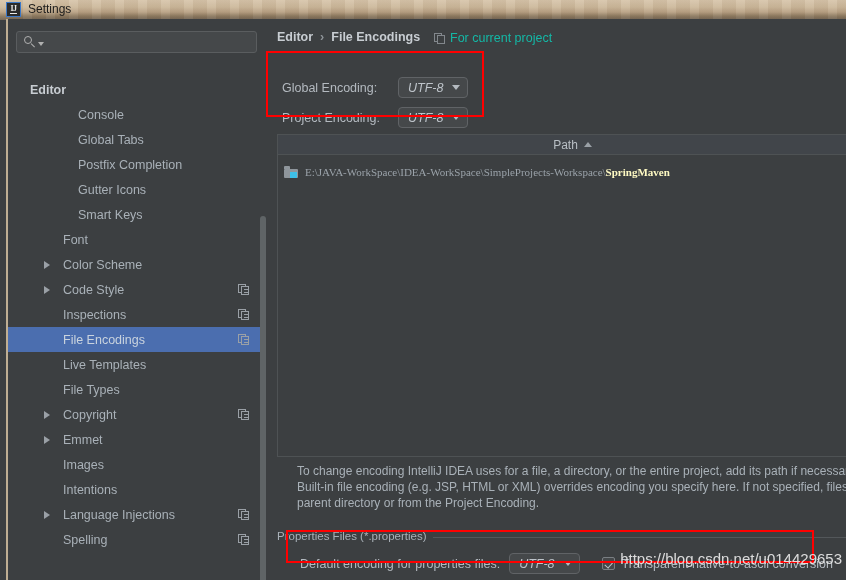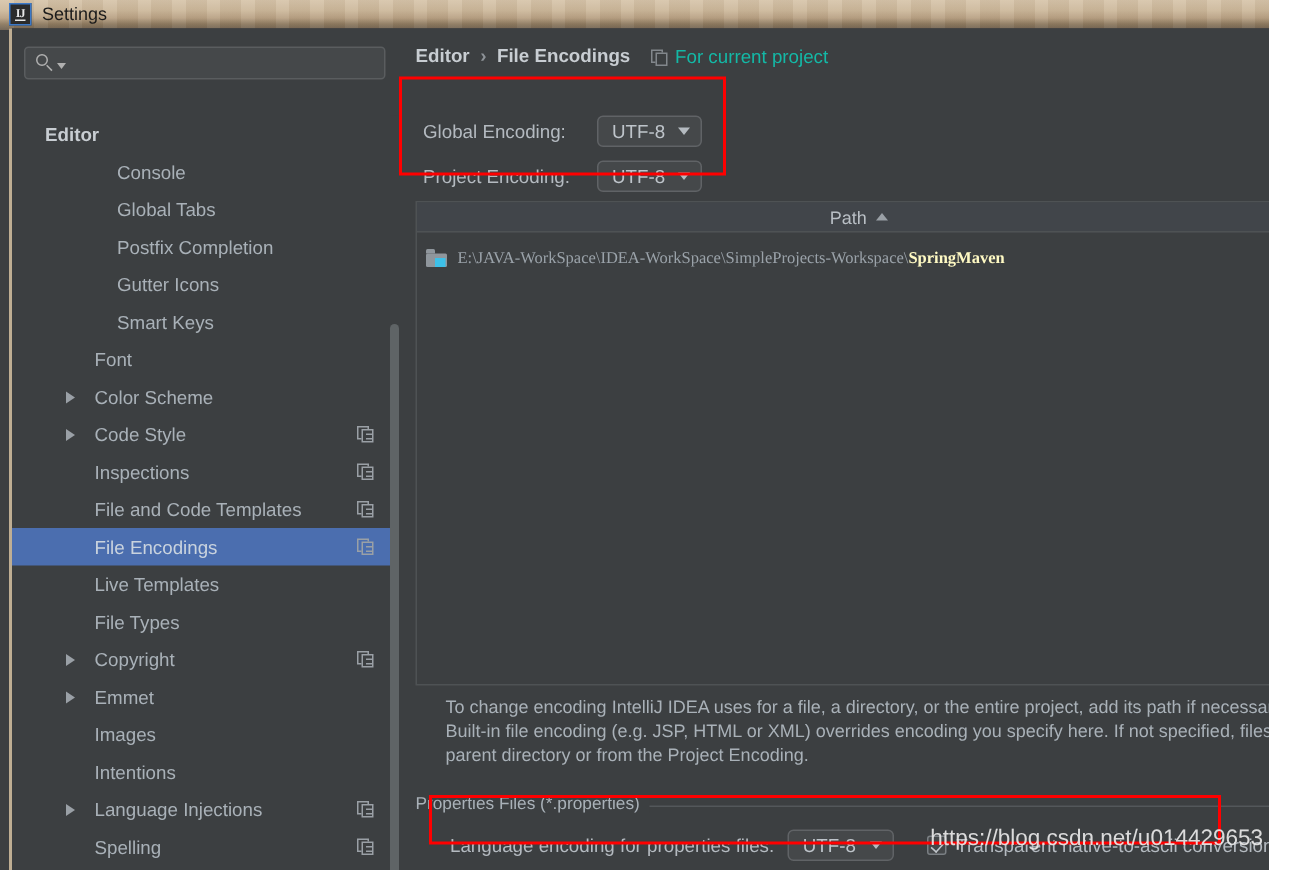--- a/index.html
+++ b/index.html
@@ -281,20 +281,21 @@
     background: #45484a;
     border: 1px solid #606366;
     border-radius: 4px;
     display: flex;
     align-items: center;
     justify-content: space-between;
     padding: 0 7px 0 9px;
     color: #bec4ca;
     font-size: 12.5px;
     cursor: default;
+    font-style: italic;
   }
   .combo .caret {
     width: 0; height: 0;
     border-left: 4.5px solid transparent;
     border-right: 4.5px solid transparent;
     border-top: 5px solid #b4bac0;
     margin-left: 9px;
   }
 
   
@@ -502,27 +503,20 @@
             <div class="tree-row">
               <span class="arrow" style="left: 36px;"></span>
               <span class="lbl" style="margin-left: 55px;">Code Style</span>
               <span class="dup-icon">
                 <span class="back"></span>
                 <span class="front"></span>
               </span>
             </div>
             <div class="tree-row">
               <span class="lbl" style="margin-left: 55px;">Inspections</span>
-              <span class="dup-icon">
-                <span class="back"></span>
-                <span class="front"></span>
-              </span>
-            </div>
-            <div class="tree-row">
-              <span class="lbl" style="margin-left: 55px;">File and Code Templates</span>
               <span class="dup-icon">
                 <span class="back"></span>
                 <span class="front"></span>
               </span>
             </div>
             <div class="tree-row selected">
               <span class="lbl" style="margin-left: 55px;">File Encodings</span>
               <span class="dup-icon">
                 <span class="back"></span>
                 <span class="front"></span>
@@ -629,21 +623,21 @@
       <div id="description">
         <div>To change encoding IntelliJ IDEA uses for a file, a directory, or the entire project, add its path if necessary and</div>
         <div>Built-in file encoding (e.g. JSP, HTML or XML) overrides encoding you specify here. If not specified, files and d</div>
         <div>parent directory or from the Project Encoding.</div>
       </div>
 
       <div id="props-group-line"></div>
       <div id="props-group-label">Properties Files (*.properties)</div>
 
       <div id="props-row">
-        <span>Language encoding for properties files:</span>
+        <span>Default encoding for properties files:</span>
         <span class="combo">
           <span>UTF-8</span>
           <span class="caret"></span>
         </span>
         <span id="ascii-check">
           <span class="checkbox checked"></span>
           <span>Transparent native-to-ascii conversion</span>
         </span>
       </div>
 

